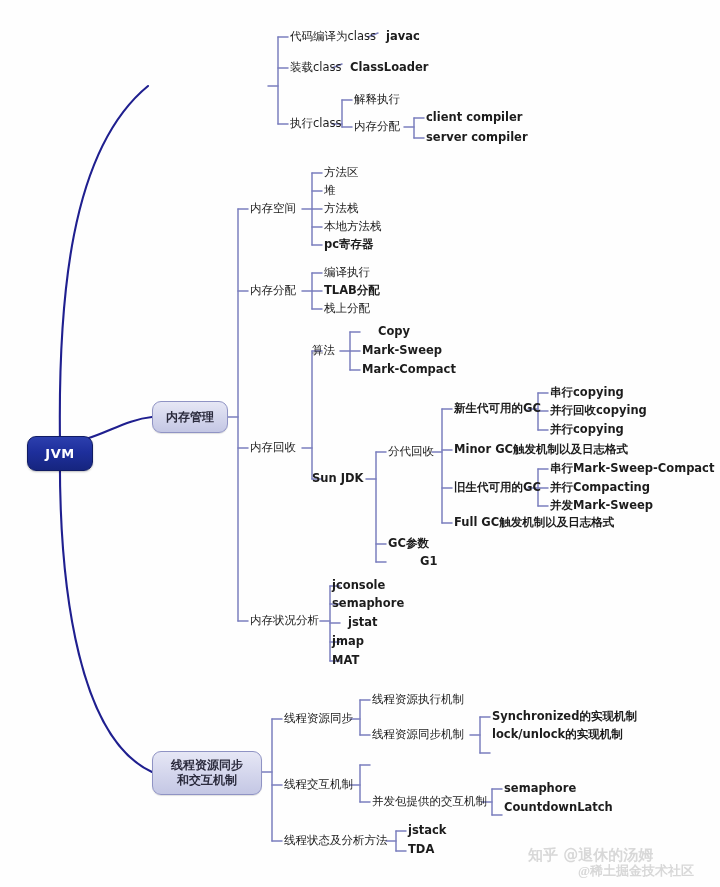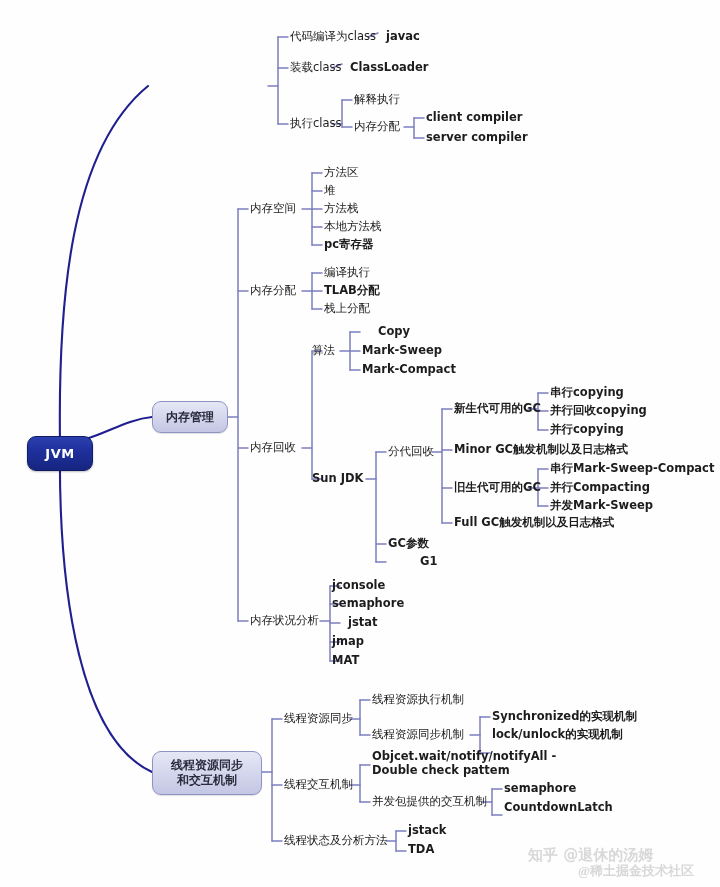--- a/index.html
+++ b/index.html
@@ -283,21 +283,20 @@
   <div class="label bold" style="left:332px; top:634px;">jmap</div>
   <div class="label bold" style="left:332px; top:653px;">MAT</div>
 
   <div class="label" style="left:284px; top:711px;">线程资源同步</div>
   <div class="label" style="left:372px; top:692px;">线程资源执行机制</div>
   <div class="label" style="left:372px; top:727px;">线程资源同步机制</div>
   <div class="label bold" style="left:492px; top:709px;">Synchronized的实现机制</div>
   <div class="label bold" style="left:492px; top:727px;">lock/unlock的实现机制</div>
 
   <div class="label" style="left:284px; top:777px;">线程交互机制</div>
-  <div class="label multiline" style="left:372px; top:749px; width:200px;">Objcet.wait/notify/notifyAll - Double check pattem</div>
   <div class="label" style="left:372px; top:794px;">并发包提供的交互机制</div>
   <div class="label bold" style="left:504px; top:781px;">semaphore</div>
   <div class="label bold" style="left:504px; top:800px;">CountdownLatch</div>
 
   <div class="label" style="left:284px; top:833px;">线程状态及分析方法</div>
   <div class="label bold" style="left:408px; top:823px;">jstack</div>
   <div class="label bold" style="left:408px; top:842px;">TDA</div>
 
   <div class="watermark" style="left:528px; top:846px;">知乎 @退休的汤姆</div>
   <div class="watermark wm-sub" style="left:578px; top:862px;font-family:Liberation Serif, serif;">@稀土掘金技术社区</div>

